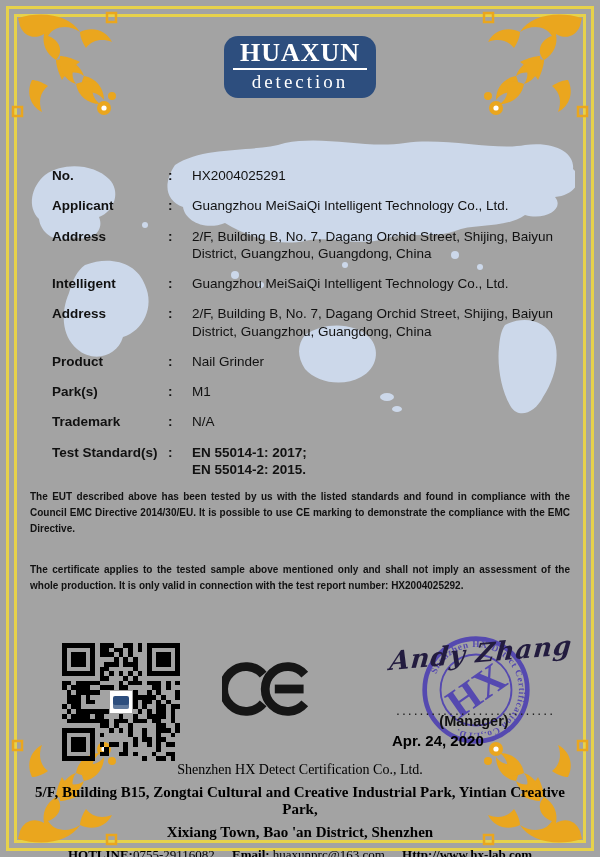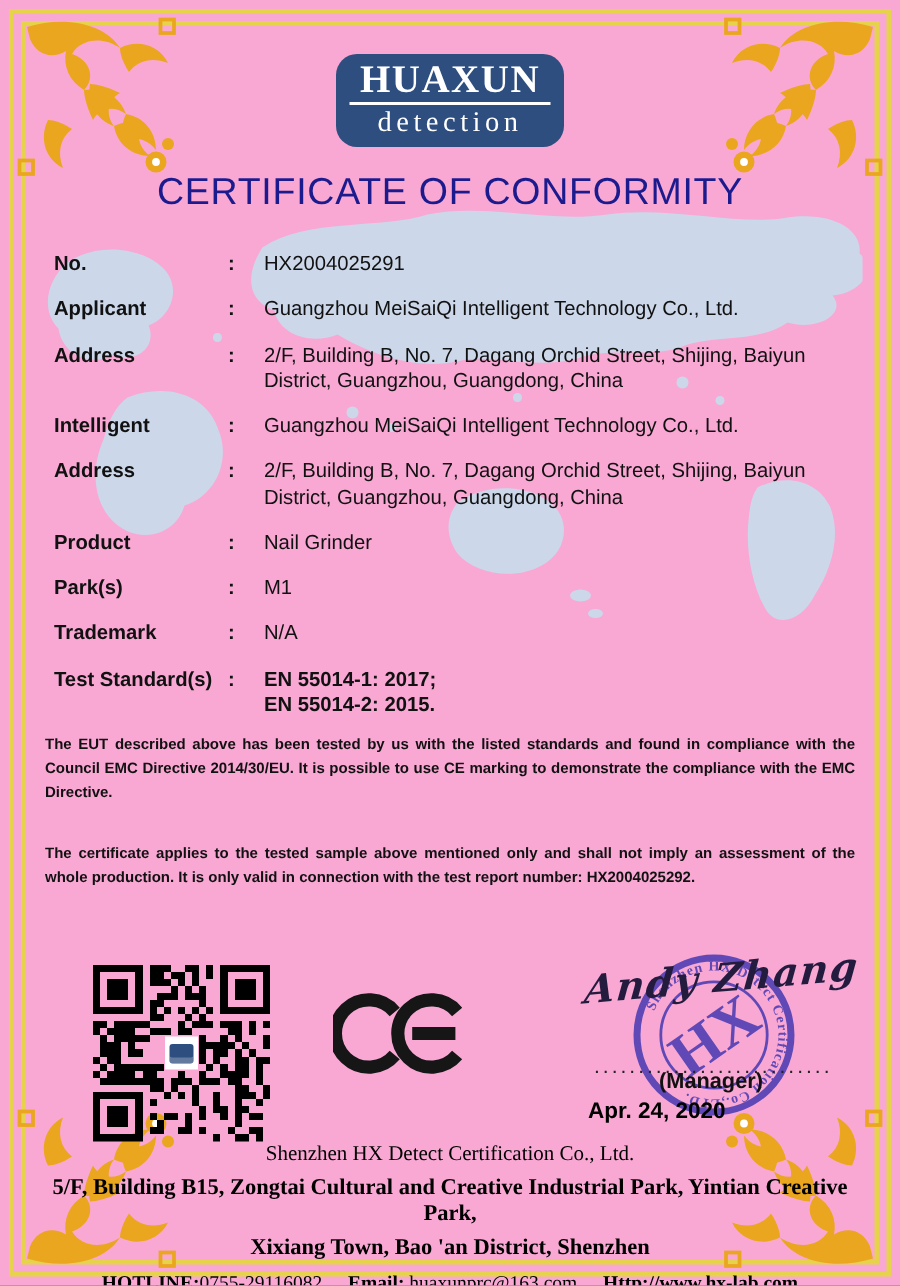--- a/index.html
+++ b/index.html
@@ -1,16 +1,16 @@
 <!DOCTYPE html>
 <html><head>
 <meta charset="utf-8">
 <style>
   html,body{margin:0;padding:0;background:#888;}
-  .page{position:relative;width:600px;height:857px;background:#f9a8d4;overflow:hidden;
+  .page{position:relative;width:600px;height:857px;background:#a3a3a3;overflow:hidden;
         font-family:"Liberation Sans",sans-serif;color:#111;}
   
   .frame-outer{position:absolute;inset:6px;border:3px solid #e7d24b;z-index:1;pointer-events:none;}
   .frame-inner{position:absolute;inset:14px;border:3px solid #e7d24b;z-index:1;pointer-events:none;}
   .corner{position:absolute;width:112px;height:112px;z-index:2;pointer-events:none;}
   .corner.tl{left:8px;top:8px;}
   .corner.tr{right:8px;top:8px;transform:scaleX(-1);}
   .corner.bl{left:8px;bottom:8px;transform:scaleY(-1);}
   .corner.br{right:8px;bottom:8px;transform:scale(-1,-1);}
   
@@ -18,21 +18,21 @@
         background:#2d4e7e;border-radius:14px;text-align:center;color:#fff;z-index:3;}
   .logo .l1{display:inline-block;font-family:"Liberation Serif",serif;font-weight:bold;font-size:26px;
             letter-spacing:1px;line-height:1.1;margin-top:3px;padding:0 7px;border-bottom:2px solid #fff;}
   .logo .l2{font-family:"Liberation Serif",serif;font-size:19px;letter-spacing:3px;line-height:1.25;}
   .title{position:absolute;top:114px;left:0;width:100%;text-align:center;font-size:25px;
          color:#1b1b8e;letter-spacing:.5px;z-index:3;}
   
   .map{position:absolute;left:25px;top:135px;width:550px;height:350px;z-index:0;}
   
   .fields{position:absolute;left:36px;right:36px;top:167px;z-index:3;}
-  .frow{display:flex;align-items:flex-start;margin-bottom:13px;font-size:13.5px;line-height:1.28;}
+  .frow{display:flex;align-items:flex-start;margin-bottom:13px;font-size:13.5px;line-height:1.28;margin-left:16px;}
   .frow .lbl{width:116px;font-weight:bold;flex:none;}
   .frow .col{width:24px;font-weight:bold;flex:none;}
   .frow .val{flex:1;white-space:pre-line;}
   .frow.boldval .val{font-weight:bold;}
   
   .para{position:absolute;left:30px;right:30px;font-weight:bold;font-size:10px;line-height:1.58;
         text-align:justify;z-index:3;}
   .para.p1{top:489px;}
   .para.p2{top:562px;}
   
@@ -152,21 +152,20 @@
         <circle cx="455" cy="132" r="3"></circle>
       <circle cx="120" cy="90" r="3"></circle>
         <circle cx="320" cy="130" r="3"></circle>
     </g>
   </svg>
 
   <div class="logo">
     <span class="l1">HUAXUN</span><br>
     <span class="l2">detection</span>
   </div>
-  <div class="title">CERTIFICATE OF CONFORMITY</div>
 
   <div class="fields">
     <div class="frow">
       <span class="lbl">No.</span>
       <span class="col">:</span>
       <span class="val">HX2004025291</span>
     </div>
     <div class="frow">
       <span class="lbl">Applicant</span>
       <span class="col">:</span>

